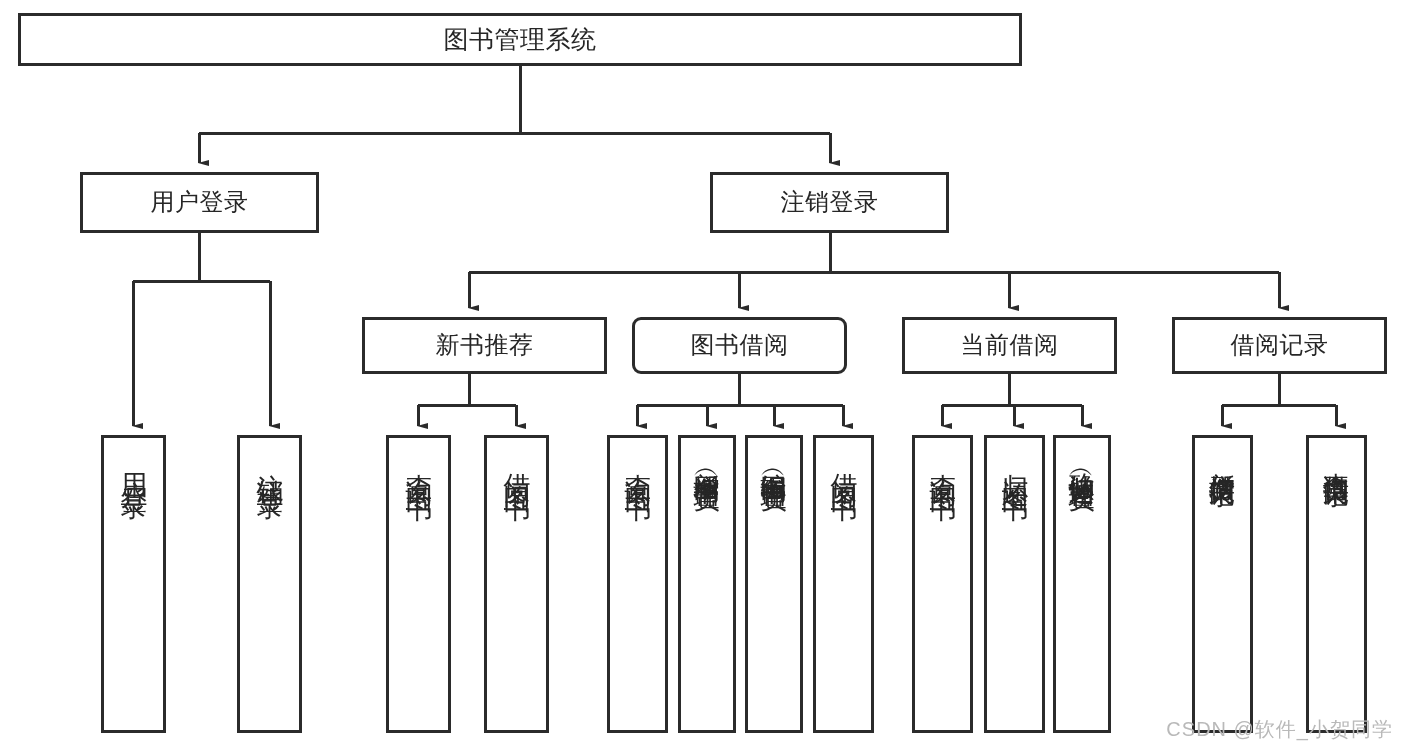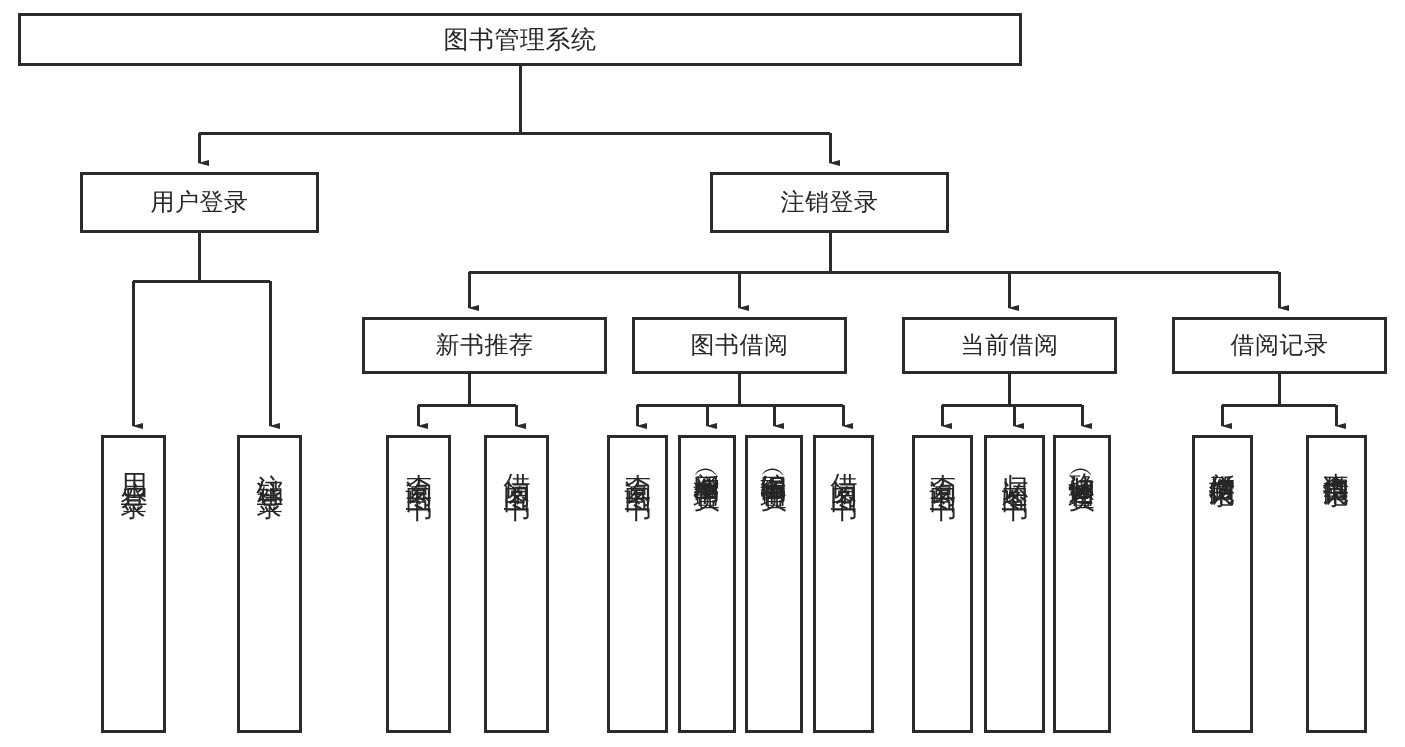--- a/index.html
+++ b/index.html
@@ -121,21 +121,21 @@
   </div>
 
   <div class="node h lvl2" style="left:710px;top:172px;width:239px;height:61px;">
     <span class="lbl">注销登录</span>
   </div>
 
   <div class="node h lvl2" style="left:362px;top:317px;width:245px;height:57px;">
     <span class="lbl">新书推荐</span>
   </div>
 
-  <div class="node h lvl2" style="left:632px;top:317px;width:215px;height:57px;">
+  <div class="node h lvl2" style="left:632px;top:317px;width:215px;height:57px;border-radius:9px;">
     <span class="lbl">图书借阅</span>
   </div>
 
   <div class="node h lvl2" style="left:902px;top:317px;width:215px;height:57px;">
     <span class="lbl">当前借阅</span>
   </div>
 
   <div class="node h lvl2" style="left:1172px;top:317px;width:215px;height:57px;">
     <span class="lbl">借阅记录</span>
   </div>
@@ -185,14 +185,15 @@
   </div>
 
   <div class="node v tight" style="left:1192px;top:435px;width:61px;height:298px;">
     <span class="lbl">新增借阅记录</span>
   </div>
 
   <div class="node v tight" style="left:1306px;top:435px;width:61px;height:298px;">
     <span class="lbl">查询借阅记录</span>
   </div>
 
+  <div class="watermark">CSDN @软件_小贺同学</div>
 
 </div>
 
 </body></html>

